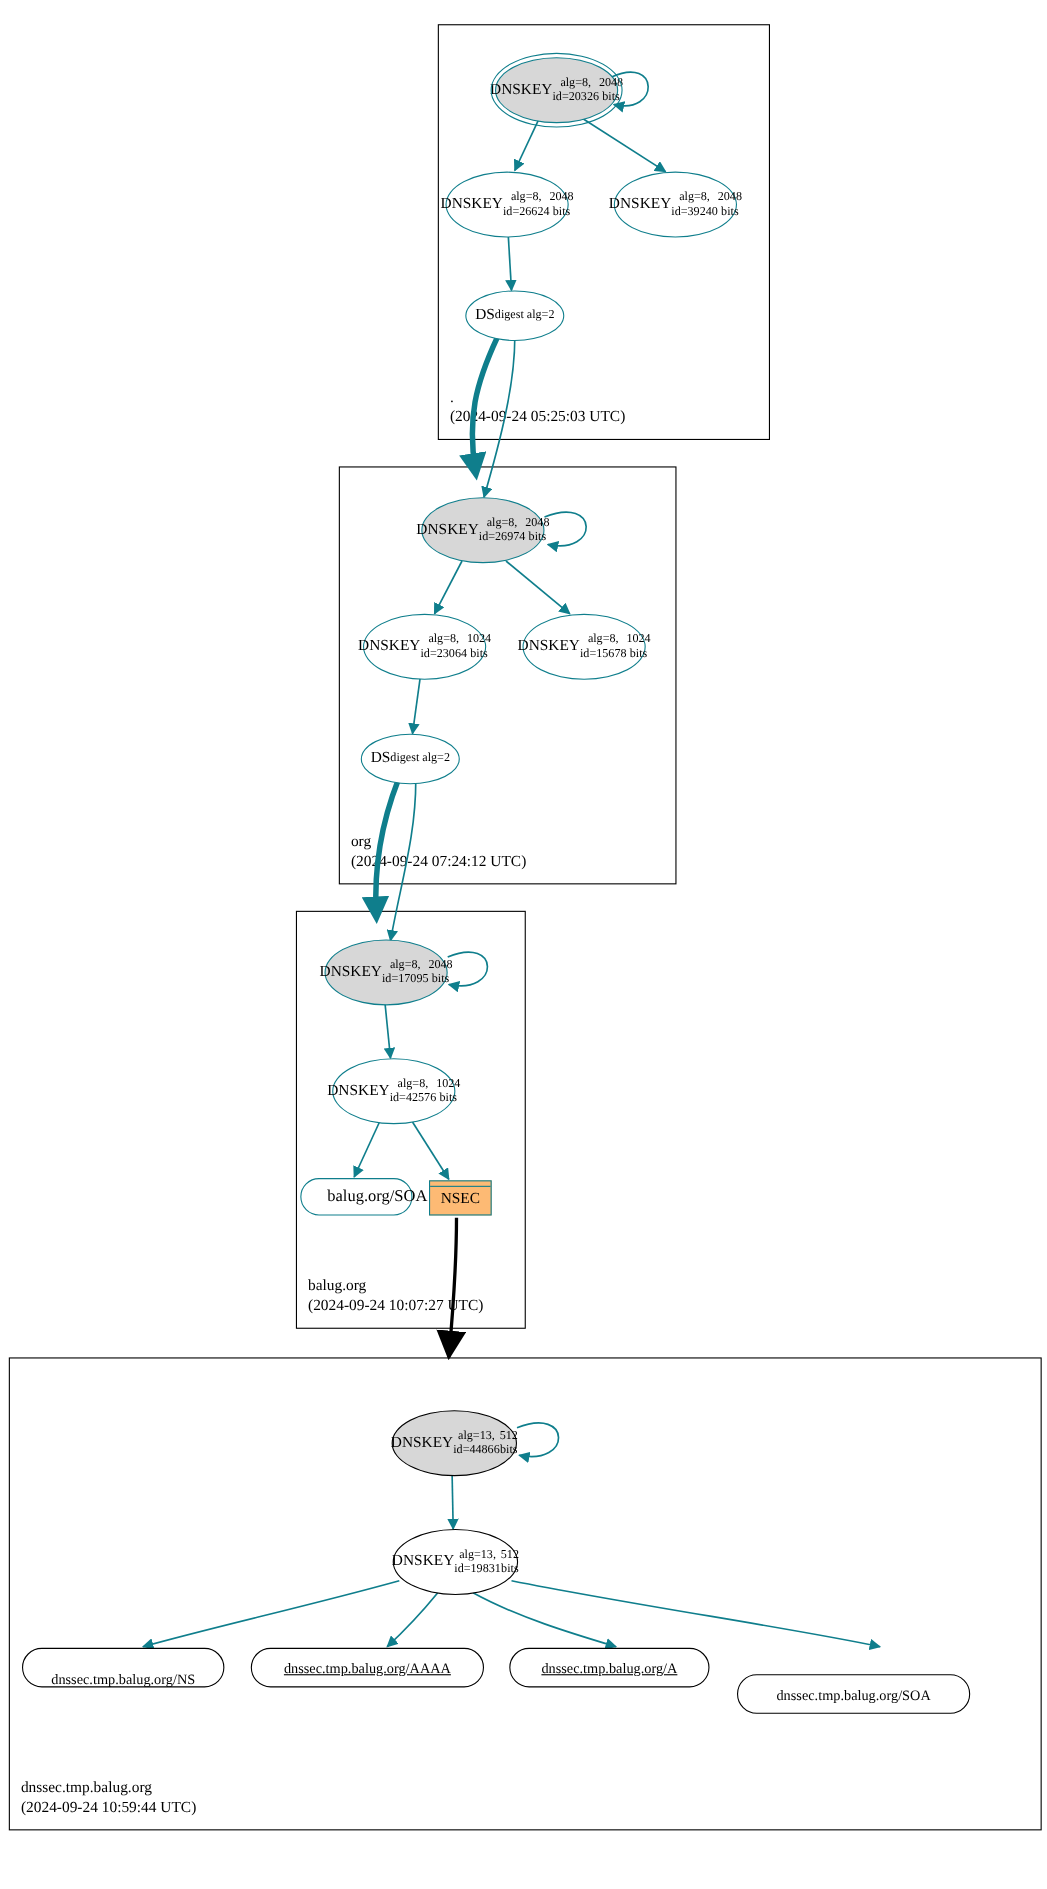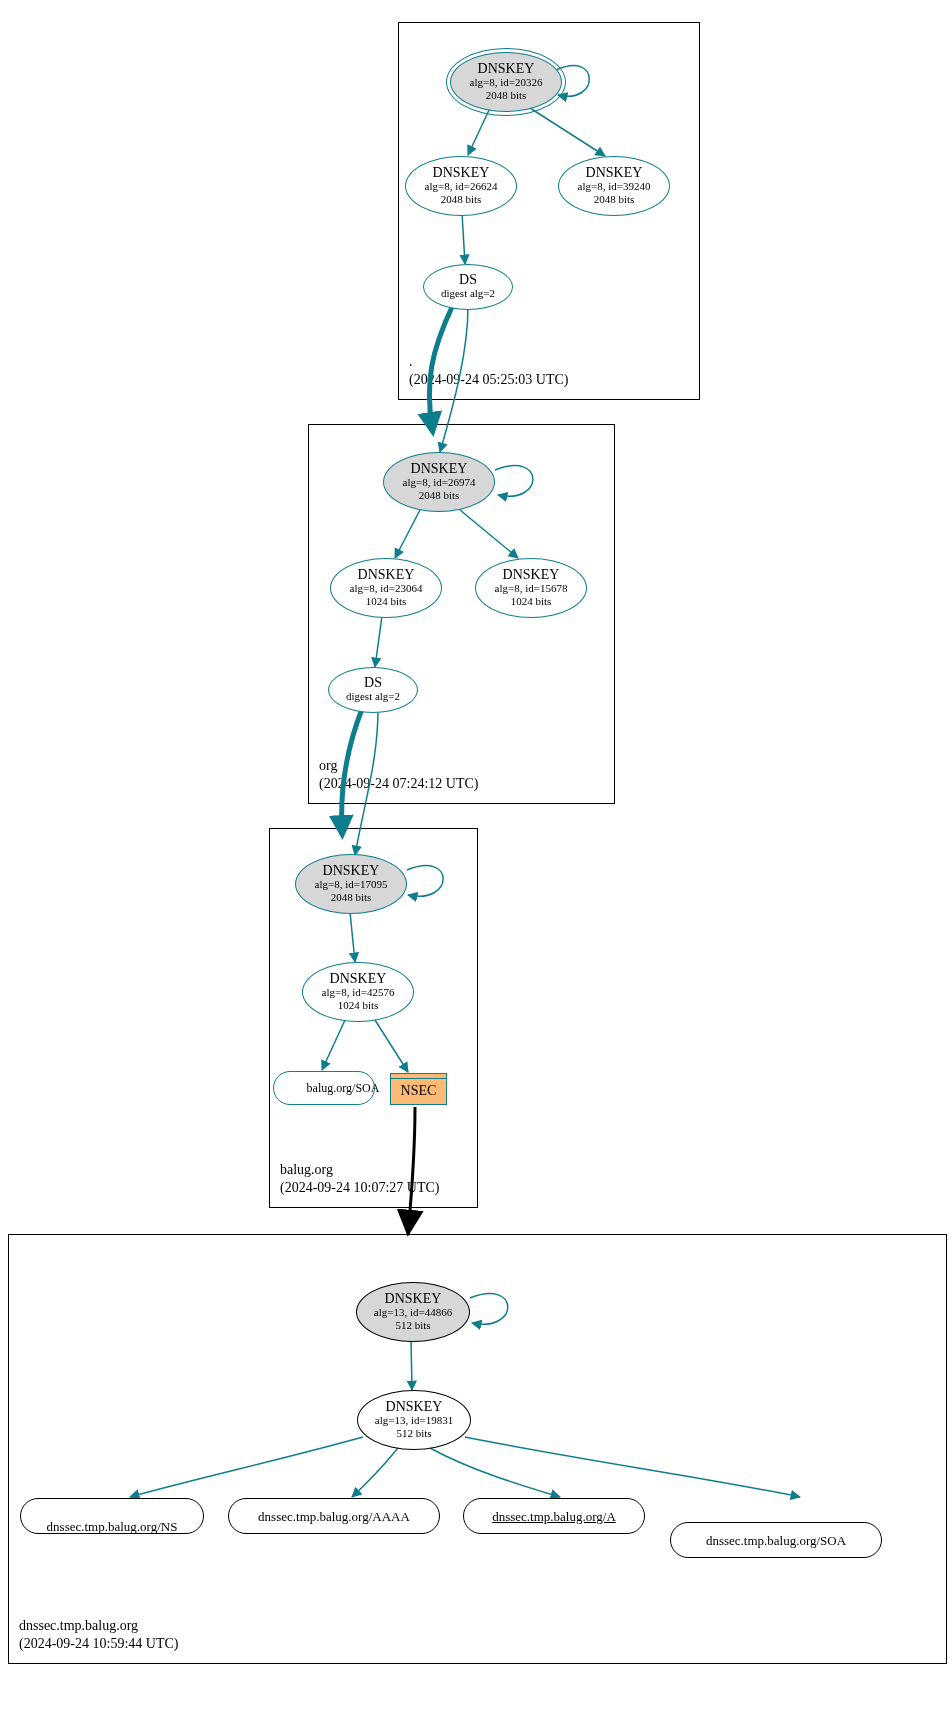--- a/index.html
+++ b/index.html
@@ -18,21 +18,21 @@
   }
   .zone-label {
     position: absolute;
     font-size: 14px;
     line-height: 1.3;
   }
   .node {
     position: absolute;
     text-align: center;
     display: flex;
-    flex-direction: column;
+    flex-direction: row;
     justify-content: center;
     align-items: center;
   }
   .ellipse {
     border: 1.5px solid var(--stroke, #000);
     border-radius: 50%;
     background: var(--fill, #fff);
   }
   .double-ellipse::after {
     content: "";
@@ -212,40 +212,40 @@
   <span class="node-title">DNSKEY</span>
   <span class="node-sub">alg=8, id=17095</span>
   <span class="node-sub">2048 bits</span>
 </div>
 <div class="node ellipse" style="--stroke:#0f7e8c; left:302px; top:962px; width:110px; height:58px;">
   <span class="node-title">DNSKEY</span>
   <span class="node-sub">alg=8, id=42576</span>
   <span class="node-sub">1024 bits</span>
 </div>
 <div class="node roundrect" style="--stroke:#0f7e8c; left:273px; top:1071px; width:100px; height:32px;">
-  <span class="node-title" style="font-size:12px;margin-left:38px;">balug.org/SOA</span>
+  <span class="node-title" style="font-size:15px;margin-left:38px;">balug.org/SOA</span>
 </div>
 <div class="nsec-box" style="--stroke:#0f7e8c; left:390px; top:1073px; width:55px; height:30px;">
   <span style="margin-top:4px;">NSEC</span>
 </div>
 
 <div class="node ellipse" style="--stroke:#000; --fill:#d7d7d7; left:356px; top:1282px; width:112px; height:58px;">
   <span class="node-title">DNSKEY</span>
   <span class="node-sub">alg=13, id=44866</span>
   <span class="node-sub">512 bits</span>
 </div>
 <div class="node ellipse" style="--stroke:#000; left:357px; top:1390px; width:112px; height:58px;">
   <span class="node-title">DNSKEY</span>
   <span class="node-sub">alg=13, id=19831</span>
   <span class="node-sub">512 bits</span>
 </div>
 <div class="node roundrect" style="--stroke:#000; left:20px; top:1498px; width:182px; height:34px;">
   <span class="node-title" style="font-size:13px;margin-top:20px;">dnssec.tmp.balug.org/NS</span>
 </div>
 <div class="node roundrect" style="--stroke:#000; left:228px; top:1498px; width:210px; height:34px;">
-  <span class="node-title" style="font-size:13px;">dnssec.tmp.balug.org/AAAA</span>
+  <span class="node-title" style="font-size:13px;text-decoration:underline;">dnssec.tmp.balug.org/AAAA</span>
 </div>
 <div class="node roundrect" style="--stroke:#000; left:463px; top:1498px; width:180px; height:34px;">
   <span class="node-title" style="font-size:13px;text-decoration:underline;">dnssec.tmp.balug.org/A</span>
 </div>
 <div class="node roundrect" style="--stroke:#000; left:670px; top:1498px; width:210px; height:34px;margin-top:24px;">
   <span class="node-title" style="font-size:13px;">dnssec.tmp.balug.org/SOA</span>
 </div>
 
 </body></html>

